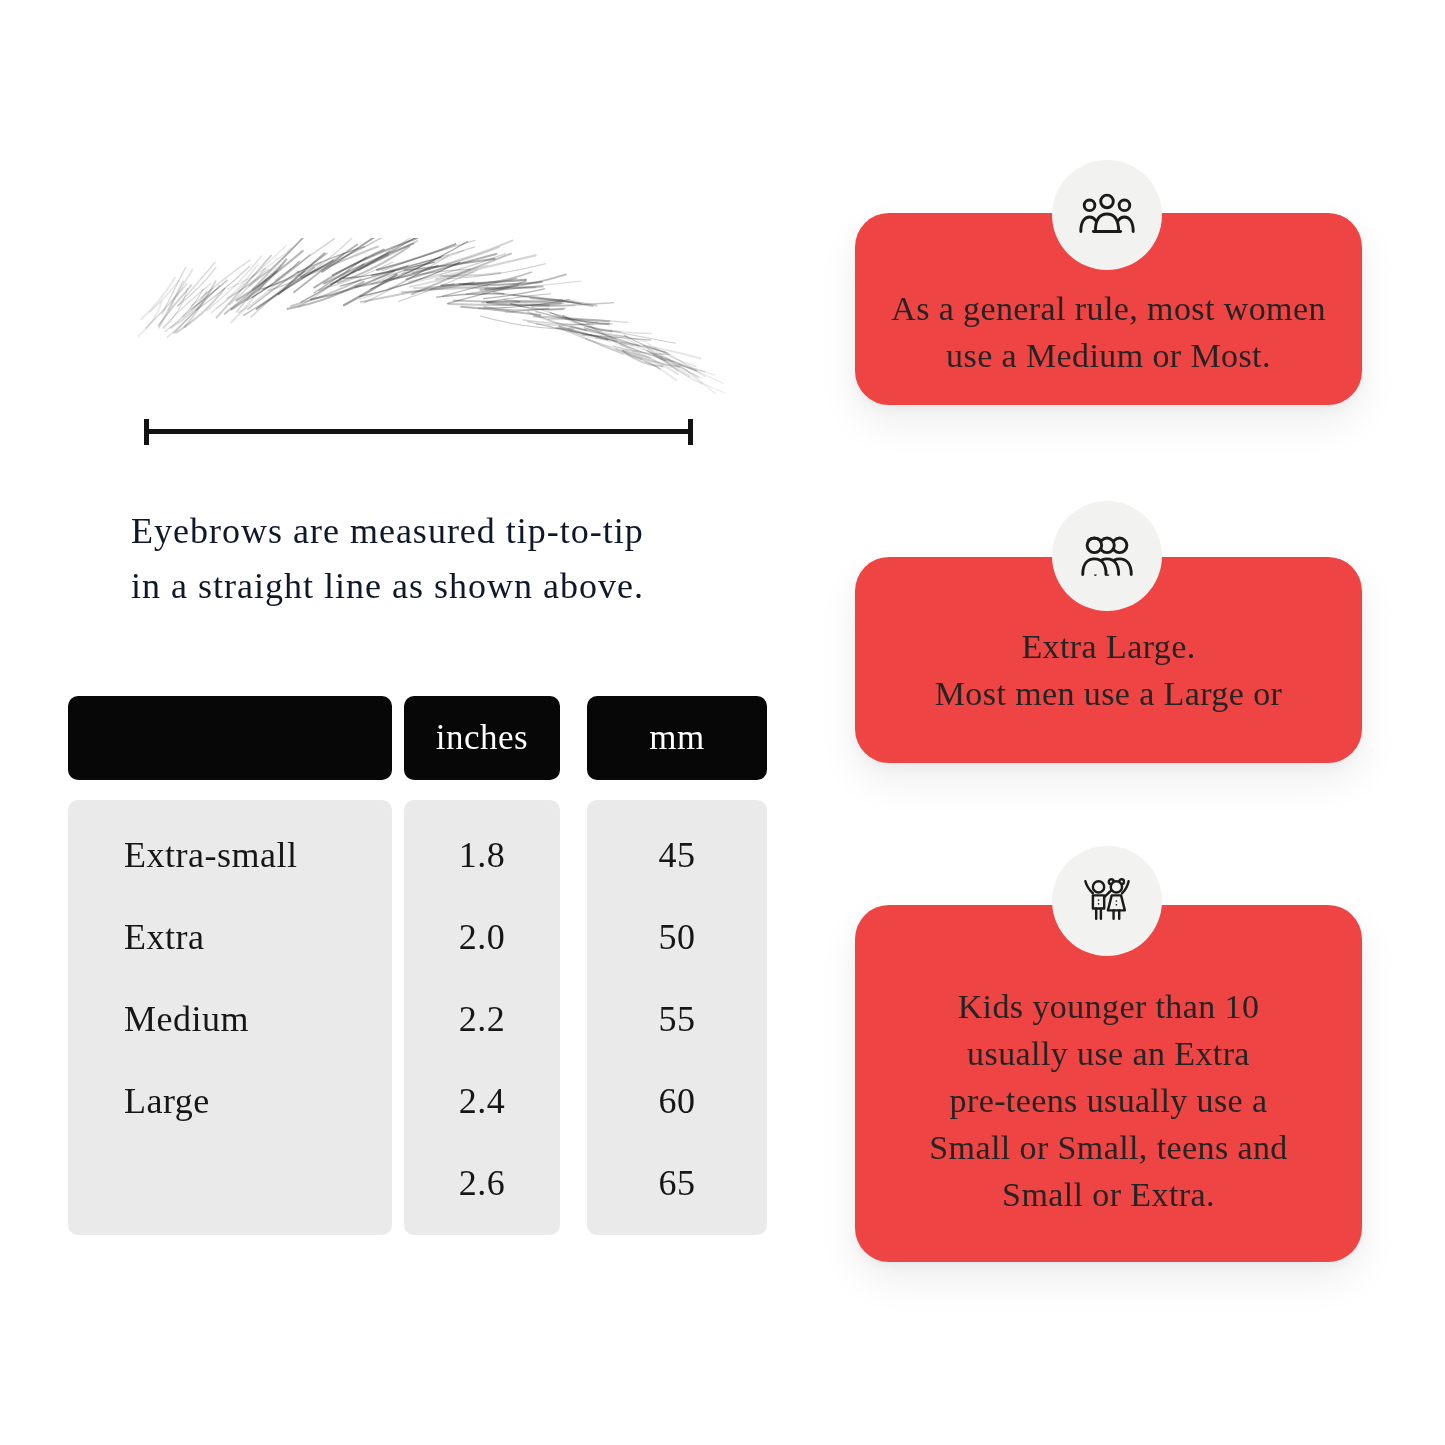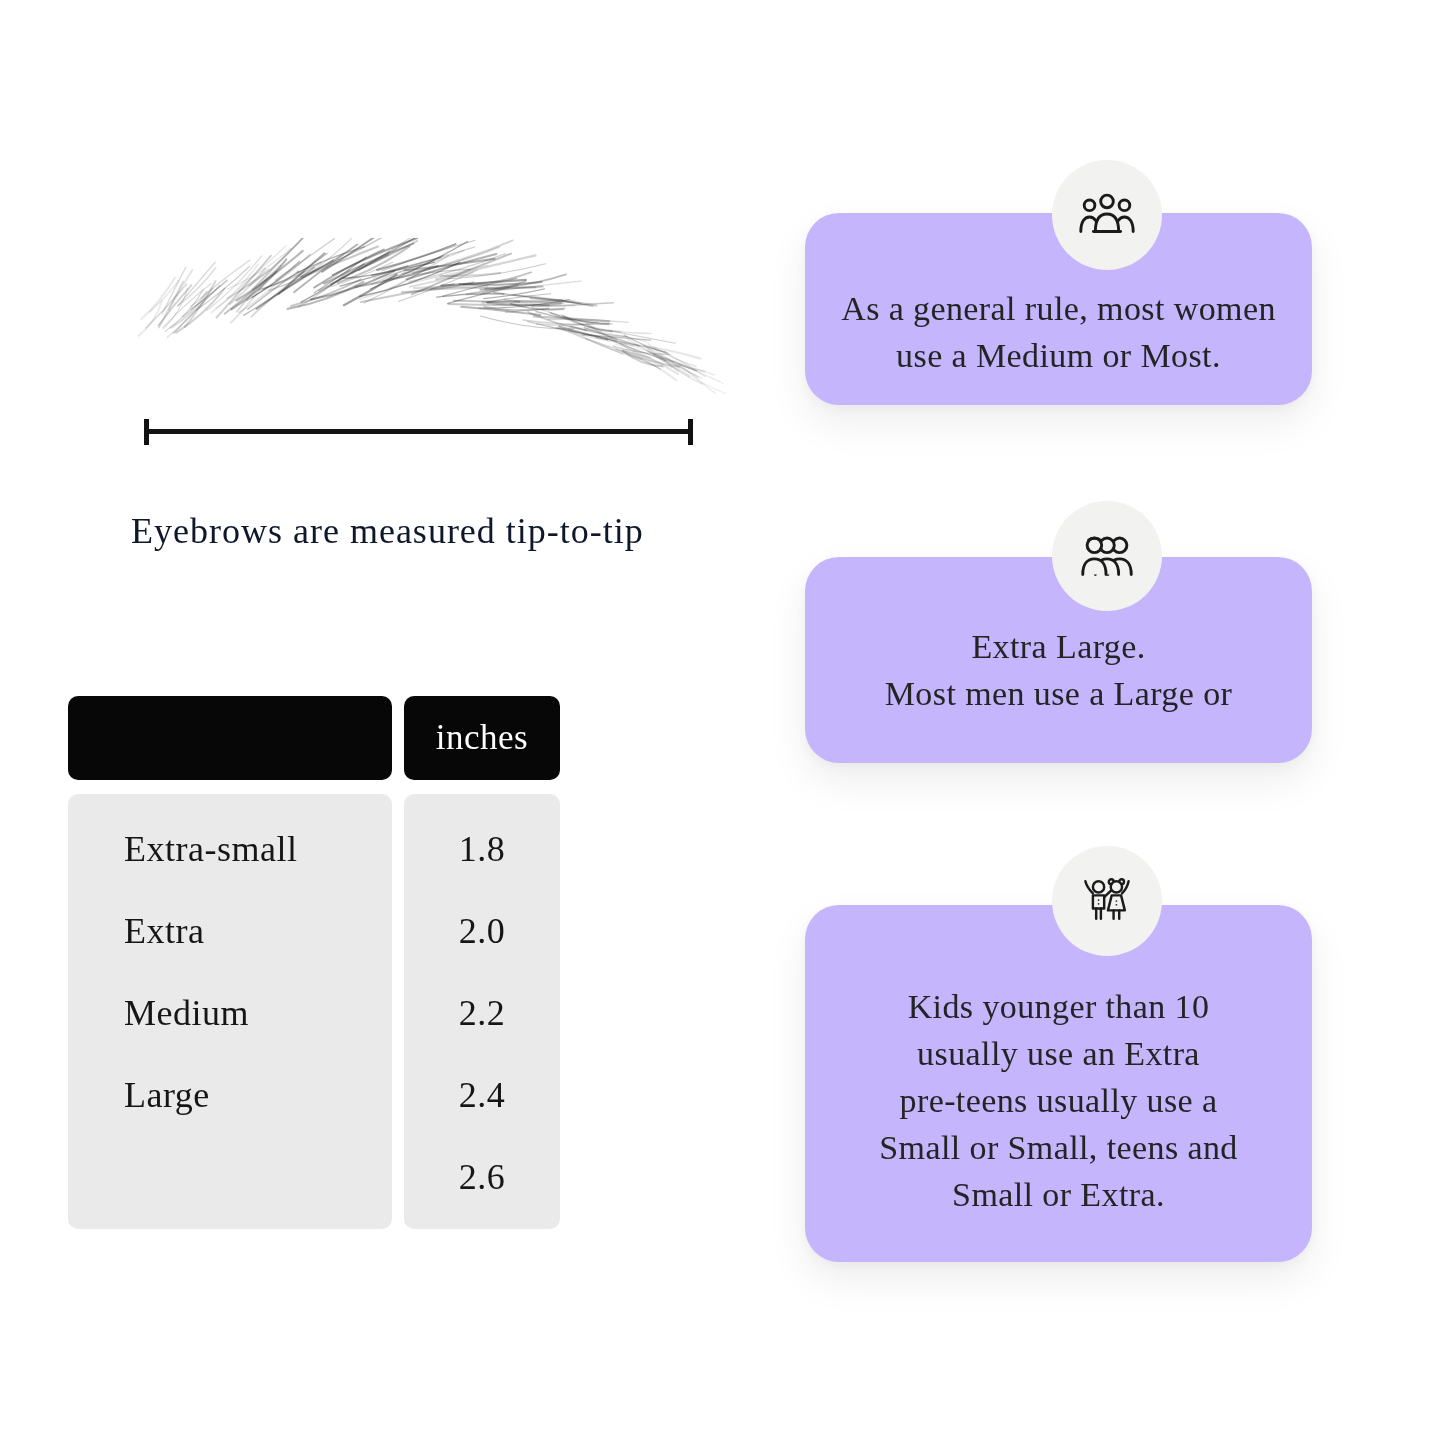--- a/index.html
+++ b/index.html
@@ -14,27 +14,27 @@
   .measure-line .tick.r{right:0;}
   .caption{position:absolute;left:131px;top:504px;font-size:36px;line-height:55px;letter-spacing:1px;color:#0f172a;}
   .caption div{white-space:nowrap;}
 
   
   .tcol{position:absolute;}
   #tcol1{left:68px;top:696px;width:324px;}
   #tcol2{left:404px;top:696px;width:156px;}
   #tcol3{left:587px;top:696px;width:180px;}
   .thead{height:84px;background:#070707;border-radius:10px;color:#ffffff;display:flex;align-items:center;justify-content:center;font-size:35px;letter-spacing:.5px;}
-  .tbody{margin-top:14px;height:435px;background:#eaeaea;border-radius:10px;box-sizing:border-box;padding-top:14px;}
+  .tbody{margin-top:20px;height:435px;background:#eaeaea;border-radius:10px;box-sizing:border-box;padding-top:14px;}
   .cell{height:82px;display:flex;align-items:center;font-size:36px;letter-spacing:.5px;color:#161616;white-space:nowrap;}
   #tcol1 .cell{padding-left:56px;}
   #tcol2 .cell,#tcol3 .cell{justify-content:center;}
 
   
-  .card{position:absolute;left:805px;width:507px;background:#c4b5fd;border-radius:34px;
+  .card{position:absolute;left:855px;width:507px;background:#ef4444;border-radius:34px;
         box-shadow:0 18px 40px rgba(0,0,0,.07),0 4px 12px rgba(0,0,0,.035);box-sizing:border-box;}
   #card1{top:213px;height:192px;padding-top:72px;}
   #card2{top:557px;height:206px;padding-top:66px;}
   #card3{top:905px;height:357px;padding-top:78px;}
   .cardline{font-size:34px;line-height:47px;text-align:center;letter-spacing:.4px;color:#242424;white-space:nowrap;}
   .badge{position:absolute;left:1052px;width:110px;height:110px;border-radius:50%;background:#f2f2f0;
          display:flex;align-items:center;justify-content:center;}
   #badge1{top:160px;} #badge2{top:501px;} #badge3{top:846px;}
   .badge svg{display:block;}
 </style>
@@ -231,20 +231,21 @@
       <path d="M567.4,126.5 Q585.4,141.1 603.3,155.6" stroke="#2e2e2e" stroke-width="1.30" stroke-opacity="0.10" fill="none" stroke-linecap="round"></path>
     </svg>
 
   <div class="measure-line">
     <span class="tick l"></span>
     <span class="tick r"></span>
   </div>
 
   <div class="caption">
     <div>Eyebrows are measured tip-to-tip</div>
+    <div>in a straight line as shown above.</div>
   </div>
 
   <div id="tcol1" class="tcol">
     <div class="thead"></div>
     <div class="tbody">
       <div class="cell">Extra-small</div>
       <div class="cell">Extra</div>
       <div class="cell">Medium</div>
       <div class="cell">Large</div>
     </div>
@@ -254,20 +255,30 @@
     <div class="thead">inches</div>
     <div class="tbody">
       <div class="cell">1.8</div>
       <div class="cell">2.0</div>
       <div class="cell">2.2</div>
       <div class="cell">2.4</div>
       <div class="cell">2.6</div>
     </div>
   </div>
 
+  <div id="tcol3" class="tcol">
+    <div class="thead">mm</div>
+    <div class="tbody">
+      <div class="cell">45</div>
+      <div class="cell">50</div>
+      <div class="cell">55</div>
+      <div class="cell">60</div>
+      <div class="cell">65</div>
+    </div>
+  </div>
 
   <div id="card1" class="card">
     <div class="cardline">As a general rule, most women</div>
     <div class="cardline">use a Medium or Most.</div>
   </div>
 
   <div id="card2" class="card">
     <div class="cardline">Extra Large.</div>
     <div class="cardline">Most men use a Large or</div>
   </div>

